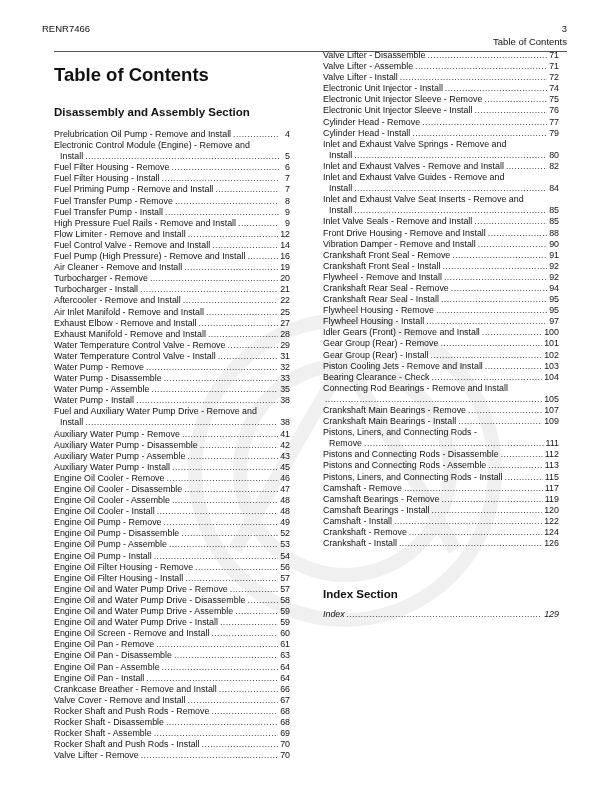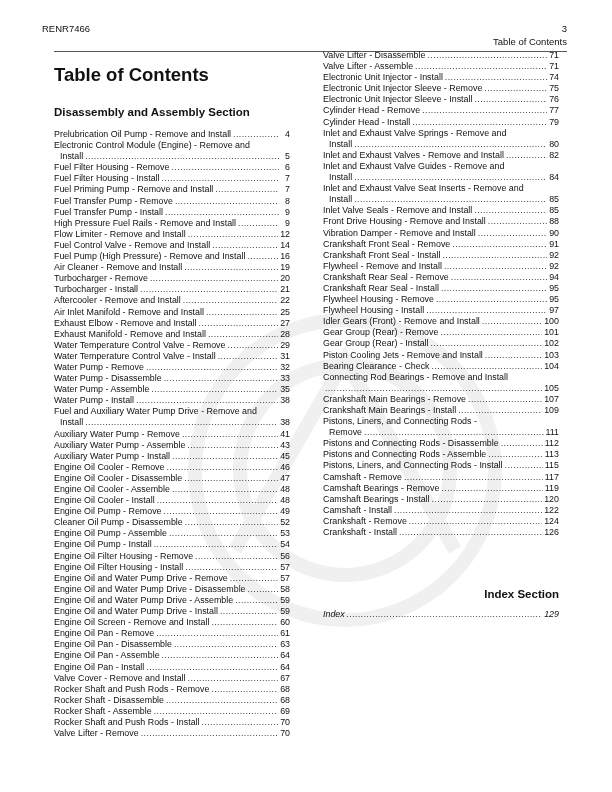--- a/index.html
+++ b/index.html
@@ -3,21 +3,21 @@
 <meta charset="utf-8">
 <style>
   html, body { margin:0; padding:0; background:#ffffff; }
   body { width:612px; height:792px; position:relative; overflow:hidden;
          font-family:"Liberation Sans", sans-serif; color:#111; }
   .header-left { position:absolute; left:42px; top:23px; font-size:9.5px; }
   .header-right { position:absolute; right:45px; top:23px; font-size:9.5px; text-align:right; line-height:12.5px; }
   .header-rule { position:absolute; left:54px; right:45px; top:51px; height:0; border-top:1px solid #555; }
   .watermark { position:absolute; left:175px; top:300px; width:340px; height:340px; pointer-events:none; }
   .page-title { position:absolute; left:54px; top:64px; font-size:18.5px; font-weight:bold; margin:0; }
-  .section-title { font-size:11.5px; font-weight:bold; margin:0;text-align:right; }
+  .section-title { font-size:11.5px; font-weight:bold; margin:0; }
   .sec-disassembly { position:absolute; left:54px; top:106px; }
   .col { position:absolute; width:236px; font-size:8.9px; line-height:11.1px; }
   .col-left { left:54px; top:129px; }
   .col-right { left:323px; top:50px; width:236px; }
   .entry { display:flex; align-items:flex-end; }
   .entry .title { white-space:nowrap; }
   .entry .leader { flex:1; overflow:hidden; white-space:nowrap; margin:0 2px; color:#333; }
   .entry .leader::after { content:"................................................................................................................................................................"; letter-spacing:0.4px; }
   .entry .page { white-space:nowrap; text-align:right; min-width:9px; }
   .entry-multi .first { white-space:nowrap; display:block; }
@@ -178,20 +178,25 @@
         <span class="leader"></span>
         <span class="page">38</span>
       </div>
     </div>
     <div class="entry">
       <span class="title">Auxiliary Water Pump - Remove</span>
       <span class="leader"></span>
       <span class="page">41</span>
     </div>
     <div class="entry">
+      <span class="title">Auxiliary Water Pump - Disassemble</span>
+      <span class="leader"></span>
+      <span class="page">42</span>
+    </div>
+    <div class="entry">
       <span class="title">Auxiliary Water Pump - Assemble</span>
       <span class="leader"></span>
       <span class="page">43</span>
     </div>
     <div class="entry">
       <span class="title">Auxiliary Water Pump - Install</span>
       <span class="leader"></span>
       <span class="page">45</span>
     </div>
     <div class="entry">
@@ -213,21 +218,21 @@
       <span class="title">Engine Oil Cooler - Install</span>
       <span class="leader"></span>
       <span class="page">48</span>
     </div>
     <div class="entry">
       <span class="title">Engine Oil Pump - Remove</span>
       <span class="leader"></span>
       <span class="page">49</span>
     </div>
     <div class="entry">
-      <span class="title">Cleaner Oil Pump - Disassemble</span>
+      <span class="title">Engine Oil Pump - Disassemble</span>
       <span class="leader"></span>
       <span class="page">52</span>
     </div>
     <div class="entry">
       <span class="title">Engine Oil Pump - Assemble</span>
       <span class="leader"></span>
       <span class="page">53</span>
     </div>
     <div class="entry">
       <span class="title">Engine Oil Pump - Install</span>
@@ -281,20 +286,25 @@
     </div>
     <div class="entry">
       <span class="title">Engine Oil Pan - Assemble</span>
       <span class="leader"></span>
       <span class="page">64</span>
     </div>
     <div class="entry">
       <span class="title">Engine Oil Pan - Install</span>
       <span class="leader"></span>
       <span class="page">64</span>
+    </div>
+    <div class="entry">
+      <span class="title">Crankcase Breather - Remove and Install</span>
+      <span class="leader"></span>
+      <span class="page">66</span>
     </div>
     <div class="entry">
       <span class="title">Valve Cover - Remove and Install</span>
       <span class="leader"></span>
       <span class="page">67</span>
     </div>
     <div class="entry">
       <span class="title">Rocker Shaft and Push Rods - Remove</span>
       <span class="leader"></span>
       <span class="page">68</span>
@@ -323,20 +333,25 @@
 <div class="col col-right" id="col-right">
     <div class="entry">
       <span class="title">Valve Lifter - Disassemble</span>
       <span class="leader"></span>
       <span class="page">71</span>
     </div>
     <div class="entry">
       <span class="title">Valve Lifter - Assemble</span>
       <span class="leader"></span>
       <span class="page">71</span>
+    </div>
+    <div class="entry">
+      <span class="title">Valve Lifter - Install</span>
+      <span class="leader"></span>
+      <span class="page">72</span>
     </div>
     <div class="entry">
       <span class="title">Electronic Unit Injector - Install</span>
       <span class="leader"></span>
       <span class="page">74</span>
     </div>
     <div class="entry">
       <span class="title">Electronic Unit Injector Sleeve - Remove</span>
       <span class="leader"></span>
       <span class="page">75</span>

